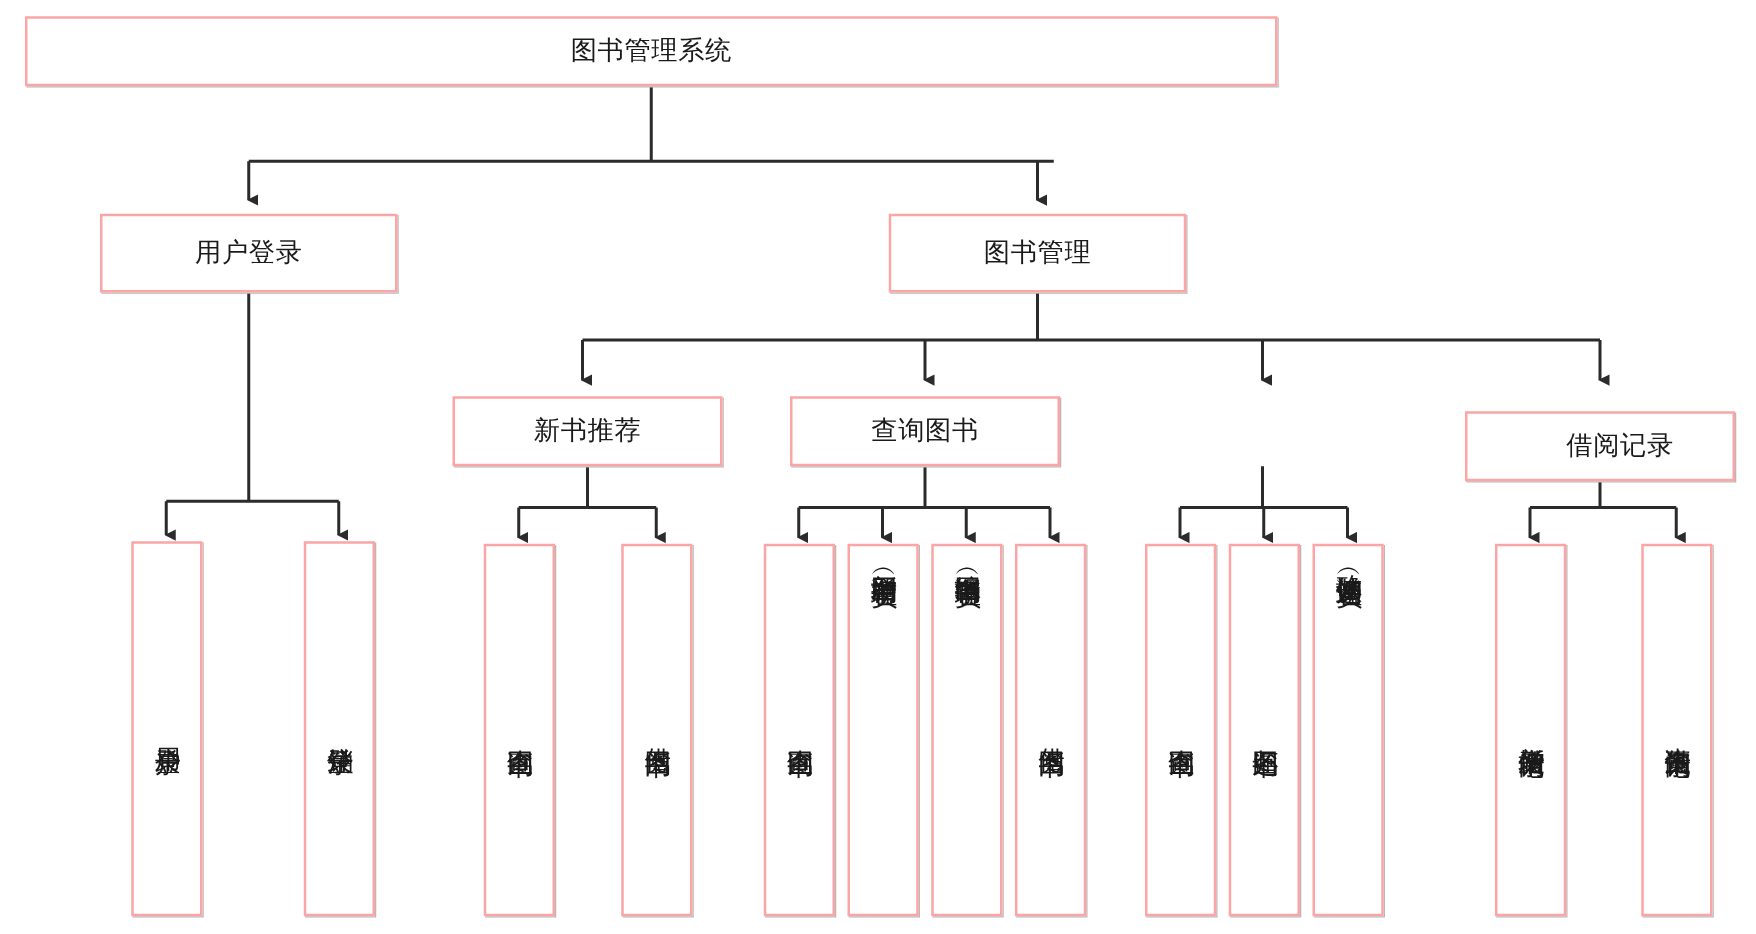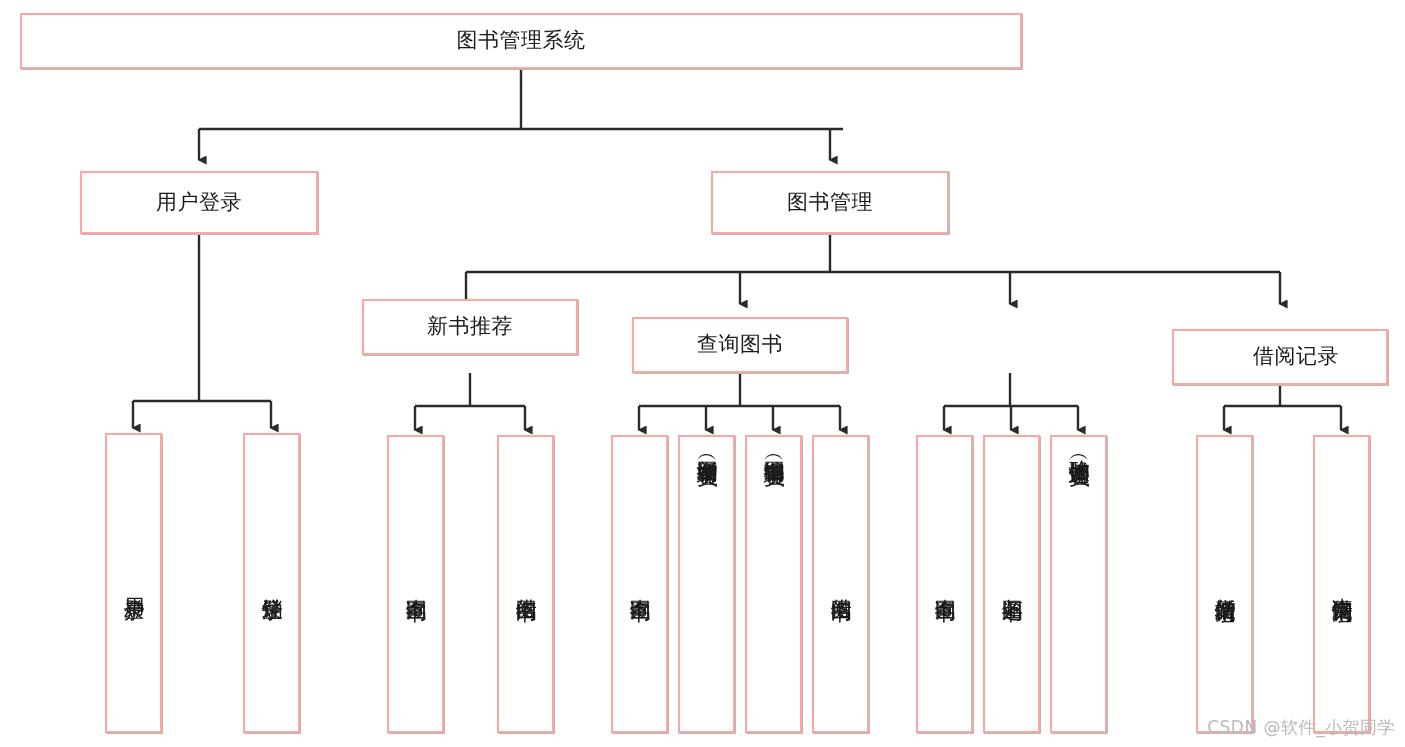--- a/index.html
+++ b/index.html
@@ -135,21 +135,21 @@
     <span class="node-label">图书管理系统</span>
   </div>
 
   <div class="node horizontal" style="left:80px; top:171px; width:238px; height:63px;">
     <span class="node-label">用户登录</span>
   </div>
   <div class="node horizontal" style="left:711px; top:171px; width:238px; height:63px;">
     <span class="node-label">图书管理</span>
   </div>
 
-  <div class="node horizontal" style="left:362px; top:299px; width:216px; height:56px;">
+  <div class="node horizontal" style="left:362px; top:317px; width:216px; height:56px;">
     <span class="node-label">新书推荐</span>
   </div>
   <div class="node horizontal" style="left:632px; top:317px; width:216px; height:56px;">
     <span class="node-label">查询图书</span>
   </div>
   <div class="node horizontal" style="left:1172px; top:329px; width:216px; height:56px;padding-left:32px;">
     <span class="node-label">借阅记录</span>
   </div>
 
   <div class="node vertical centered" style="left:105px; top:433px; width:57px; height:300px;">
@@ -189,15 +189,14 @@
     <span class="node-label">确认归还（管理员）</span>
   </div>
 
   <div class="node vertical centered" style="left:1196px; top:435px; width:57px; height:298px;">
     <span class="node-label">新增借阅记录</span>
   </div>
   <div class="node vertical centered" style="left:1313px; top:435px; width:57px; height:298px;">
     <span class="node-label">查询借阅记录</span>
   </div>
 
-  <div id="watermark">CSDN @软件_小贺同学</div>
 
 </div>
 
 </body></html>

